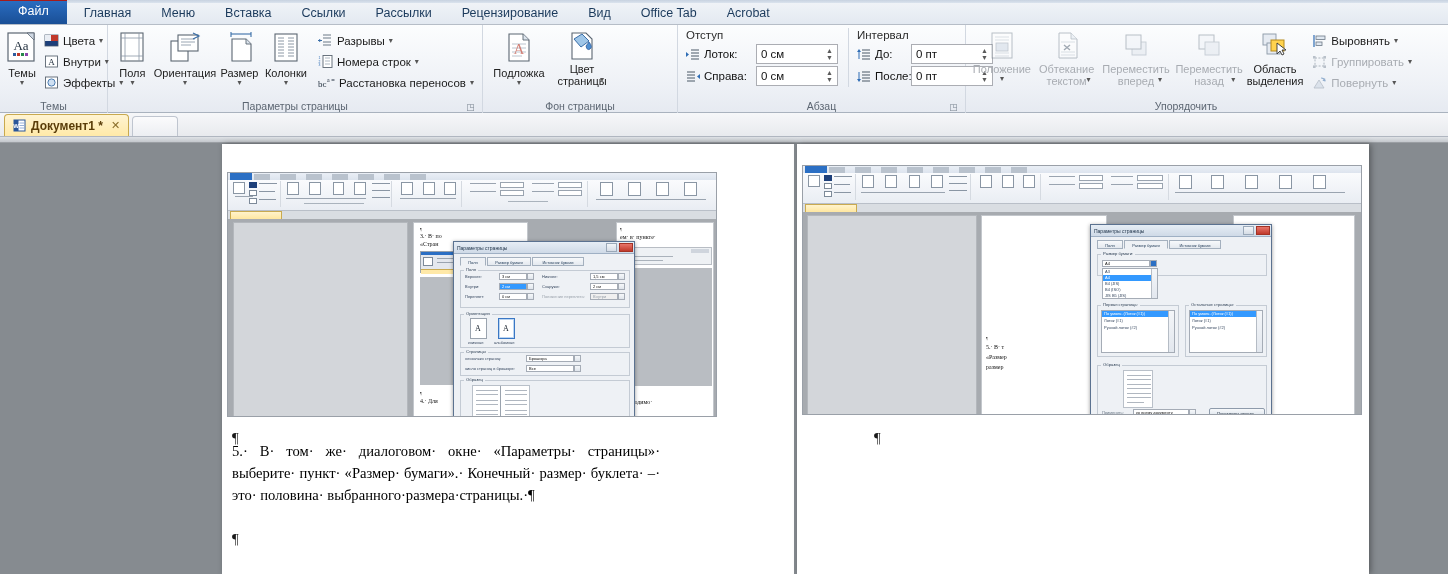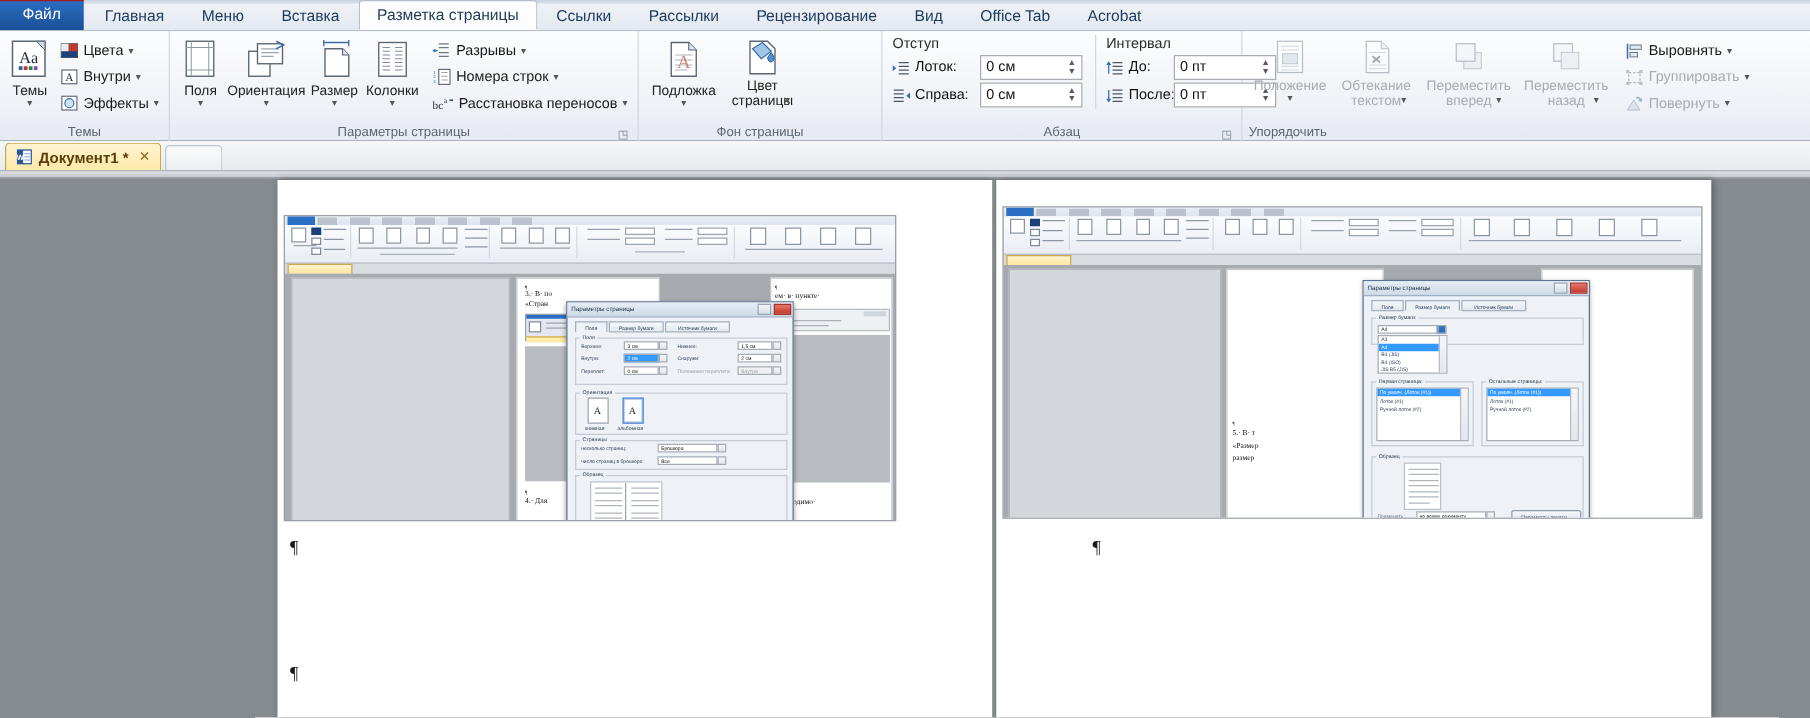--- a/index.html
+++ b/index.html
@@ -209,32 +209,31 @@
   .tiny { font-size:4px; color:#33445c; }
 </style>
 </head>
 <body>
 
 <div class="tabstrip">
   <div class="tab file">Файл</div>
   <div class="tab">Главная</div>
   <div class="tab">Меню</div>
   <div class="tab">Вставка</div>
-  <div class="tab active">Разметка страницы</div>
   <div class="tab">Ссылки</div>
   <div class="tab">Рассылки</div>
   <div class="tab">Рецензирование</div>
   <div class="tab">Вид</div>
   <div class="tab">Office Tab</div>
   <div class="tab">Acrobat</div>
 </div>
 
 <div class="ribbon">
 
-  <div class="grp" style="width:136px">
+  <div class="grp" style="width:108px">
     <div class="grp-body">
       <div class="bigbtn" style="width:44px">
         <span class="ico">
           <svg width="34" height="34" viewBox="0 0 34 34">
             <rect x="3" y="2" width="26" height="28" fill="#fff" stroke="#5b6672" stroke-width="1.2"></rect>
             <polygon points="29,2 22,2 29,9" fill="#cfd8e3" stroke="#5b6672" stroke-width="0.8"></polygon>
             <text x="16" y="19" font-size="13" font-family="Liberation Serif, serif" text-anchor="middle" fill="#1d2b3a">Aa</text>
             <rect x="8" y="22" width="3" height="3" fill="#2f5d9e"></rect>
               <rect x="12" y="22" width="3" height="3" fill="#c0392b"></rect>
             <rect x="16" y="22" width="3" height="3" fill="#27874b"></rect>
@@ -577,20 +576,32 @@
         <span class="ico">
           <svg width="32" height="30" viewBox="0 0 32 30" opacity=".45">
               <rect x="6" y="4" width="15" height="14" fill="#eef2f7" stroke="#6b7886" stroke-width="1"></rect>
               <rect x="12" y="11" width="14" height="13" fill="#dfe5ec" stroke="#8b98a6" stroke-width=".9"></rect>
             </svg>
         </span>
         <span class="lbl" style="white-space:pre-line">Переместить
 назад</span>
         <span class="caret" style="position:relative;left:24px;top:-11px">▾</span>
       </div>
+      <div class="bigbtn" style="width:60px">
+        <span class="ico">
+          <svg width="32" height="30" viewBox="0 0 32 30">
+              <rect x="4" y="3" width="13" height="11" fill="#e6ebf2" stroke="#8b98a6" stroke-width=".9"></rect>
+              <rect x="8" y="12" width="13" height="11" fill="#e6ebf2" stroke="#8b98a6" stroke-width=".9"></rect>
+              <rect x="12" y="9" width="13" height="11" fill="#ffd34e" stroke="#b58a1d" stroke-width="1"></rect>
+              <path d="M18 12 l0 11 3 -3 2 4 2 -1 -2 -4 4 0 z" fill="#fff" stroke="#333" stroke-width=".9"></path>
+            </svg>
+        </span>
+        <span class="lbl" style="white-space:pre-line">Область
+выделения</span>
+      </div>
       <div class="col" style="margin-left:4px">
         <div class="smallbtn">
           <span class="ico">
             <svg width="15" height="14" viewBox="0 0 15 14">
                 <line x1="2" y1="1" x2="2" y2="13" stroke="#2f6db5" stroke-width="1.2"></line>
                 <rect x="4" y="2" width="9" height="3.5" fill="#dfe7f0" stroke="#6b7886" stroke-width=".8"></rect>
                 <rect x="4" y="8" width="6" height="3.5" fill="#dfe7f0" stroke="#6b7886" stroke-width=".8"></rect>
               </svg>
           </span>
           <span>Выровнять</span>
@@ -617,21 +628,21 @@
                 <path d="M2 12 l5 -8 5 8 z" fill="#c9d4e1" stroke="#7f8c9b" stroke-width=".8"></path>
                 <path d="M9 2 a4 4 0 0 1 4 3" fill="none" stroke="#3a6ea8" stroke-width="1.1"></path>
                 <path d="M13 2 l0.6 3.4 -3.2 -0.6 z" fill="#3a6ea8"></path>
               </svg>
           </span>
           <span>Повернуть</span>
           <span class="caret">▾</span>
         </div>
       </div>
     </div>
-    <div class="grp-title" style="text-align:left;padding-right:14px">Упорядочить</div>
+    <div class="grp-title" style="text-align:center;padding-right:14px">Упорядочить</div>
   </div>
 </div>
 
 <div class="doctabbar">
   <div class="doctab">
     <span class="ico">
       <svg width="13" height="13" viewBox="0 0 13 13">
           <rect x="1" y="1" width="11" height="11" fill="#fff" stroke="#2a5699" stroke-width="1"></rect>
           <rect x="1" y="1" width="4.5" height="11" fill="#2a5699"></rect>
           <text x="3.2" y="9.2" font-size="6" text-anchor="middle" fill="#fff" font-family="Liberation Sans, sans-serif">W</text>
@@ -819,20 +830,21 @@
           <div style="position:absolute;left:32px;top:28px;width:22px;height:1.2px;background:#b0b7c0"></div>
 
         </div>
 
       </div>
     </div>
 
     <div class="ptext" style="left:10px; top:283px; width:290px;">
       <span class="pilcrow">¶</span>
     </div>
+    <div class="ptext" style="left:10px; top:296px; width:428px; text-align:justify;">5.· В· том· же· диалоговом· окне· «Параметры· страницы»· выберите· пункт· «Размер· бумаги».· Конечный· размер· буклета· –· это· половина· выбранного·размера·страницы.·¶</div>
     <div class="ptext" style="left:10px; top:384px;">
       <span class="pilcrow">¶</span>
     </div>
   </div>
 
   <div class="pagegap"></div>
 
   <div class="page right">
 
     <div class="shot" style="left:5px; top:21px; width:560px; height:250px;">

